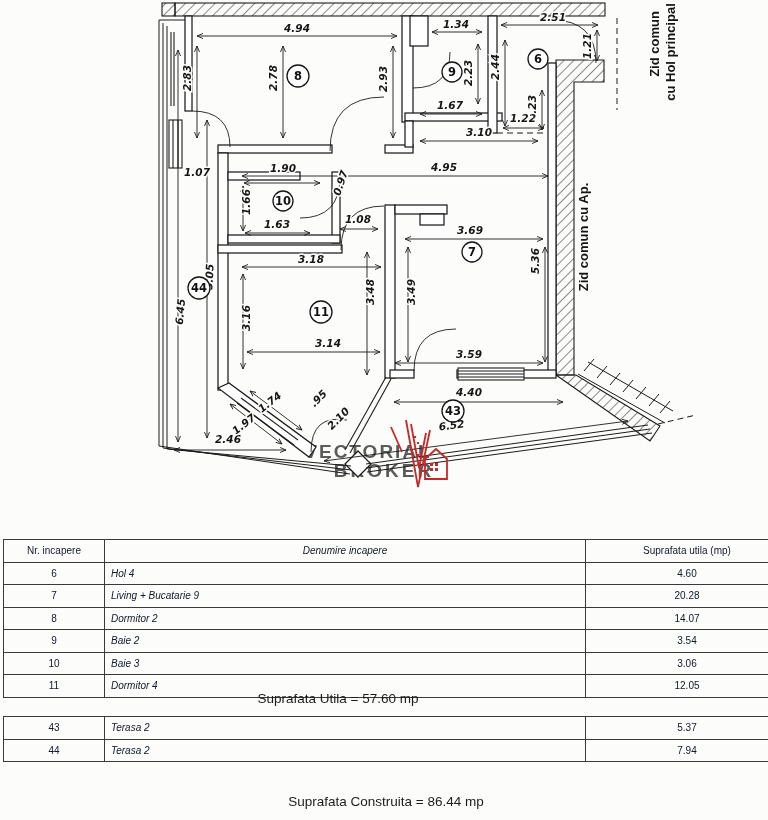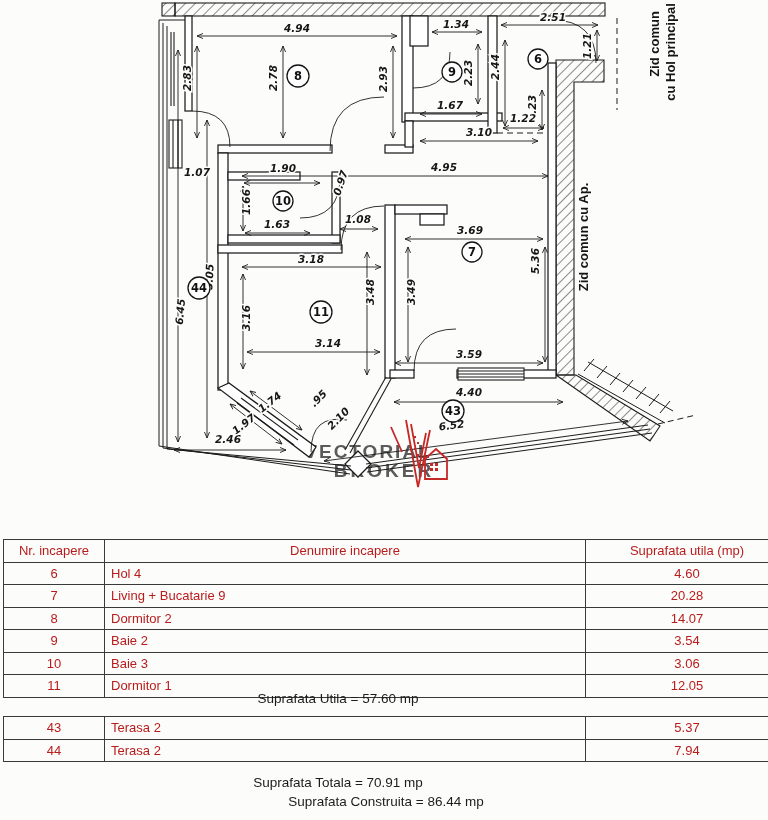--- a/index.html
+++ b/index.html
@@ -8,24 +8,24 @@
   svg{position:absolute;left:0;top:0;}
   svg text{font-family:"DejaVu Sans",sans-serif;}
   .dimtxt{font-size:10.5px;font-style:italic;font-weight:bold;fill:#161616;
           paint-order:stroke;stroke:#fcfcfb;stroke-width:3px;}
   .roomtxt{font-size:11.5px;font-weight:bold;fill:#111;paint-order:stroke;stroke:#fff;stroke-width:2px;}
   .walltxt{font-size:13px;font-weight:bold;fill:#141414;font-family:"Liberation Sans",sans-serif;}
   .wm-txt{font-size:19px;font-weight:bold;fill:#454545;opacity:.88;font-family:"Liberation Sans",sans-serif;letter-spacing:2px;}
   
   .areas{position:absolute;left:3px;width:762px;border-collapse:collapse;table-layout:fixed;}
   .areas td,.areas th{border:1.7px solid #3a3a3a;height:21.5px;padding:0 6px;
-        font-size:13px;font-weight:400;color:#b91c1c;overflow:hidden;white-space:nowrap;}
+        font-size:10px;font-weight:400;color:#0f172a;overflow:hidden;white-space:nowrap;}
   .areas th{font-weight:400;}
   .c-nr{width:88px;text-align:center;}
-  .c-name{width:468px;text-align:left;padding-left:10px;}
+  .c-name{width:468px;text-align:left;padding-left:10px;font-style:italic;}
   .c-area{width:190px;text-align:center;}
   .centerline{position:absolute;left:0;width:676px;text-align:center;
         font-size:13.5px;color:#1c1c1c;}
 </style>
 </head>
 <body>
 
 <div class="stage">
 
   <svg width="768" height="532" viewBox="0 0 768 532">
@@ -277,21 +277,21 @@
       <td class="c-name">Baie 2</td>
       <td class="c-area">3.54</td>
     </tr>
     <tr>
       <td class="c-nr">10</td>
       <td class="c-name">Baie 3</td>
       <td class="c-area">3.06</td>
     </tr>
     <tr>
       <td class="c-nr">11</td>
-      <td class="c-name">Dormitor 1</td>
+      <td class="c-name">Dormitor 4</td>
       <td class="c-area">12.05</td>
     </tr>
   </tbody>
     </table>
 
   <div class="centerline" style="top:691px;">Suprafata Utila = 57.60 mp</div>
 
   <table class="areas" style="top:716px;">
     <tbody>
         <tr>
@@ -300,15 +300,14 @@
       <td class="c-area">5.37</td>
     </tr>
     <tr>
       <td class="c-nr">44</td>
       <td class="c-name">Terasa 2</td>
       <td class="c-area">7.94</td>
     </tr>
   </tbody>
     </table>
 
-  <div class="centerline" style="top:775px;">Suprafata Totala = 70.91 mp</div>
   <div class="centerline" style="top:794px;padding-left:48px;">Suprafata Construita = 86.44 mp</div>
 </div>
 
 </body></html>

